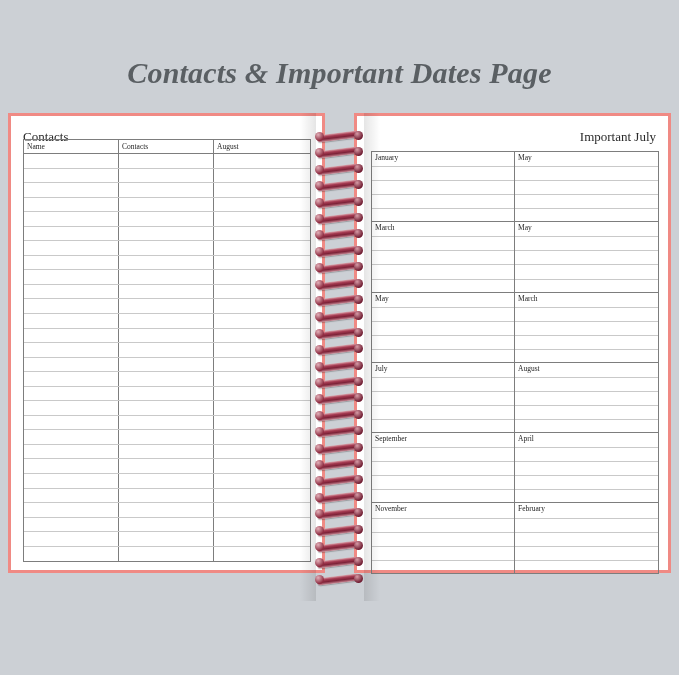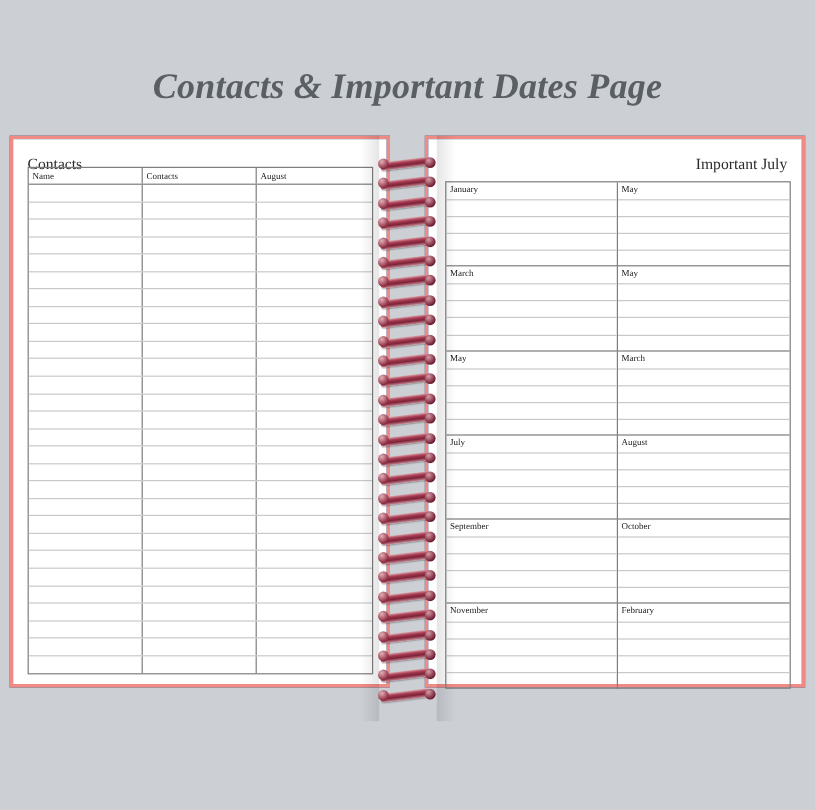--- a/index.html
+++ b/index.html
@@ -487,21 +487,21 @@
               </div>
               <div class="month-label">September</div>
             </div>
             <div class="month-cell col1">
               <div class="month-lines">
                 <div style="top: 14.06px;"></div>
                 <div style="top: 28.12px;"></div>
                 <div style="top: 42.18px;"></div>
                 <div style="top: 56.24px;"></div>
               </div>
-              <div class="month-label">October</div>
+              <div class="month-label">April</div>
             </div>
             <div class="month-cell lastrow">
               <div class="month-lines">
                 <div style="top: 14.06px;"></div>
                 <div style="top: 28.12px;"></div>
                 <div style="top: 42.18px;"></div>
                 <div style="top: 56.24px;"></div>
               </div>
               <div class="month-label">November</div>
             </div>

